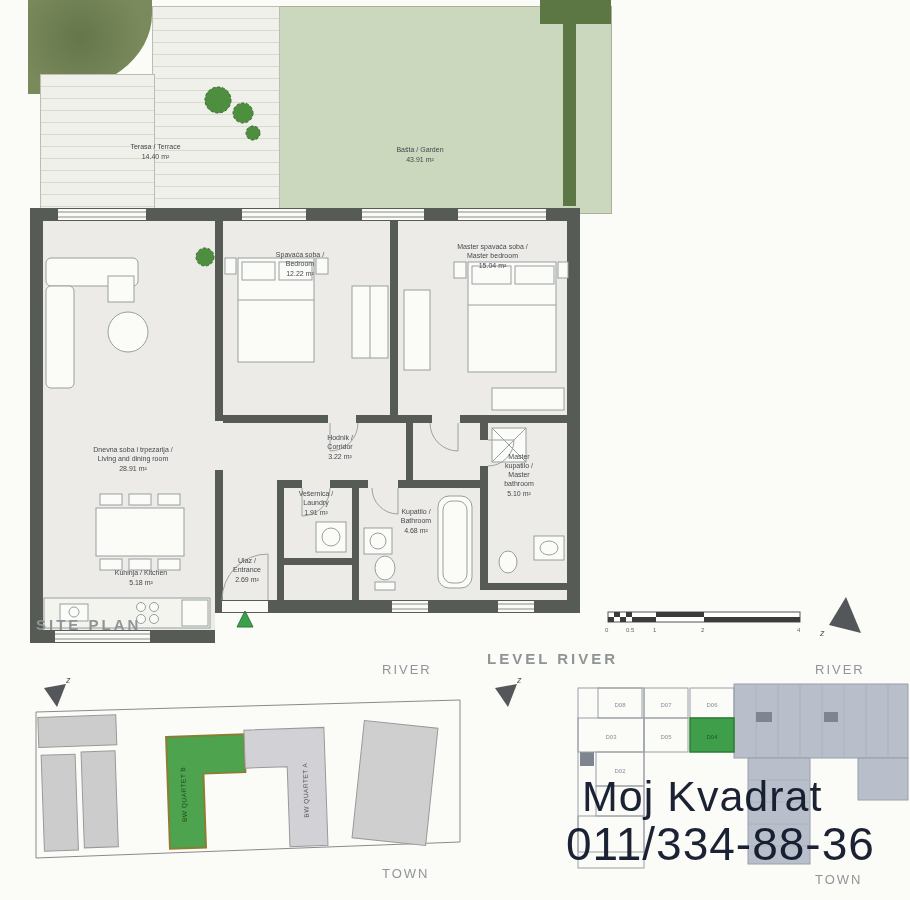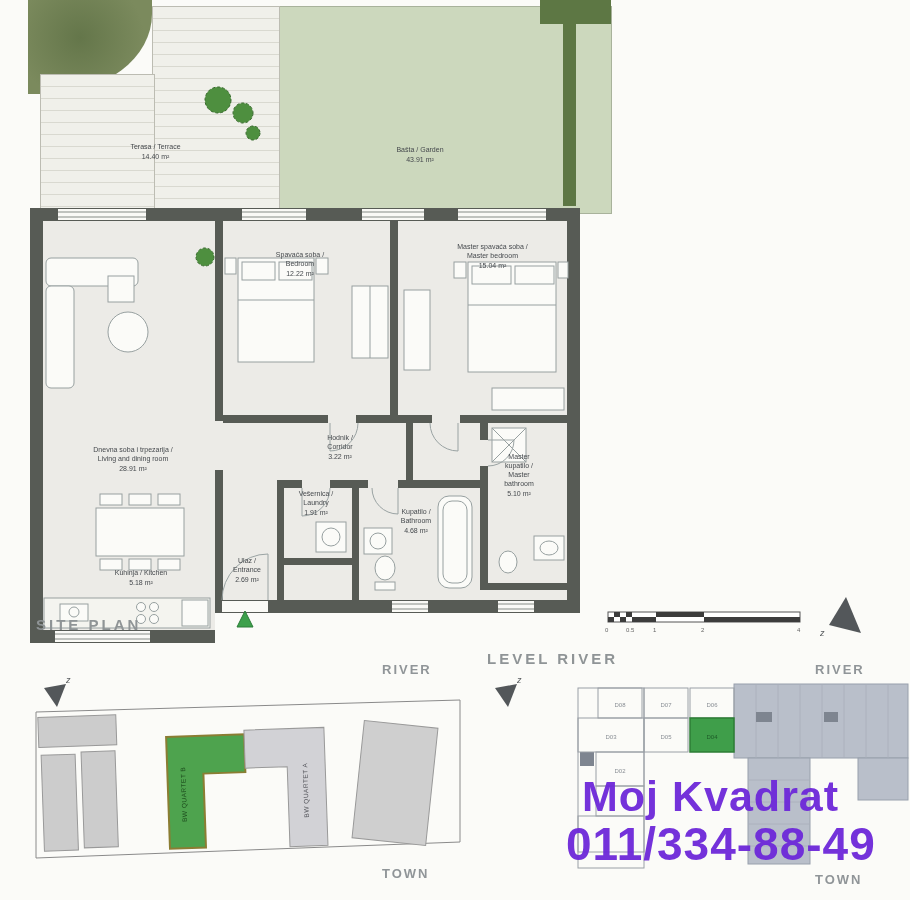--- a/index.html
+++ b/index.html
@@ -18,24 +18,24 @@
   .hedge-v{position:absolute;left:563px;top:0;width:13px;height:206px;background:#5d7744;}
   .hedge-h{position:absolute;left:540px;top:0;width:71px;height:24px;background:#5d7744;}
   
   svg.plan{position:absolute;left:0;top:0;}
   svg text{font-family:"Liberation Sans",sans-serif;}
   
   .room-label{position:absolute;font-size:7px;line-height:1.3;color:#45494d;text-align:center;z-index:5;}
   .rname{display:block;white-space:pre-line;}
   .rarea{display:block;margin-top:1px;}
   .plan-title{position:absolute;font-size:15px;font-weight:bold;letter-spacing:3px;color:#8f9496;z-index:5;}
-  .geo-label{position:absolute;font-size:13px;font-weight:bold;letter-spacing:2px;color:#909598;z-index:5;}
+  .geo-label{position:absolute;font-size:13px;font-weight:normal;letter-spacing:2px;color:#909598;z-index:5;}
   .tick{position:absolute;font-size:6px;color:#666;z-index:5;}
   
-  .wm{position:absolute;color:#6d28d9;font-weight:bold;z-index:8;opacity:.95;letter-spacing:1px;}
+  .wm{position:absolute;color:#0f172a;font-weight:normal;z-index:8;opacity:.95;letter-spacing:1px;}
   .wm1{left:582px;top:772px;font-size:43px;}
   .wm2{left:566px;top:817px;font-size:46px;}
   
   .logo{position:absolute;left:645px;top:4px;width:260px;height:92px;z-index:6;}
   .logo-bar{position:absolute;left:5px;top:66px;width:250px;height:19px;
             background:linear-gradient(90deg,#150808 0%,#45100c 18%,#c41a12 42%,#d81b15 100%);}
   .logo-square{position:absolute;left:5px;top:4px;width:62px;height:62px;background:#ef7f1a;}
   .logo-square-inner{position:absolute;left:26px;top:18px;width:33px;height:36px;background:#e02414;}
   .logo-brand{position:absolute;left:70px;top:-12px;font-size:64px;font-weight:bold;color:#161616;
               letter-spacing:-3px;transform:scaleX(.84);transform-origin:left top;}
@@ -352,16 +352,16 @@
   </div>
 
   <div class="plan-title" style="left:36px;top:616px">SITE PLAN</div>
   <div class="geo-label" style="left:382px;top:662px">RIVER</div>
   <div class="geo-label" style="left:382px;top:866px">TOWN</div>
   <div class="plan-title" style="left:487px;top:650px">LEVEL RIVER</div>
   <div class="geo-label" style="left:815px;top:662px">RIVER</div>
   <div class="geo-label" style="left:815px;top:872px">TOWN</div>
 
   <div class="wm wm1">Moj Kvadrat</div>
-  <div class="wm wm2">011/334-88-49</div>
+  <div class="wm wm2">011/334-88-36</div>
 
 
 </div>
 
 </body></html>

